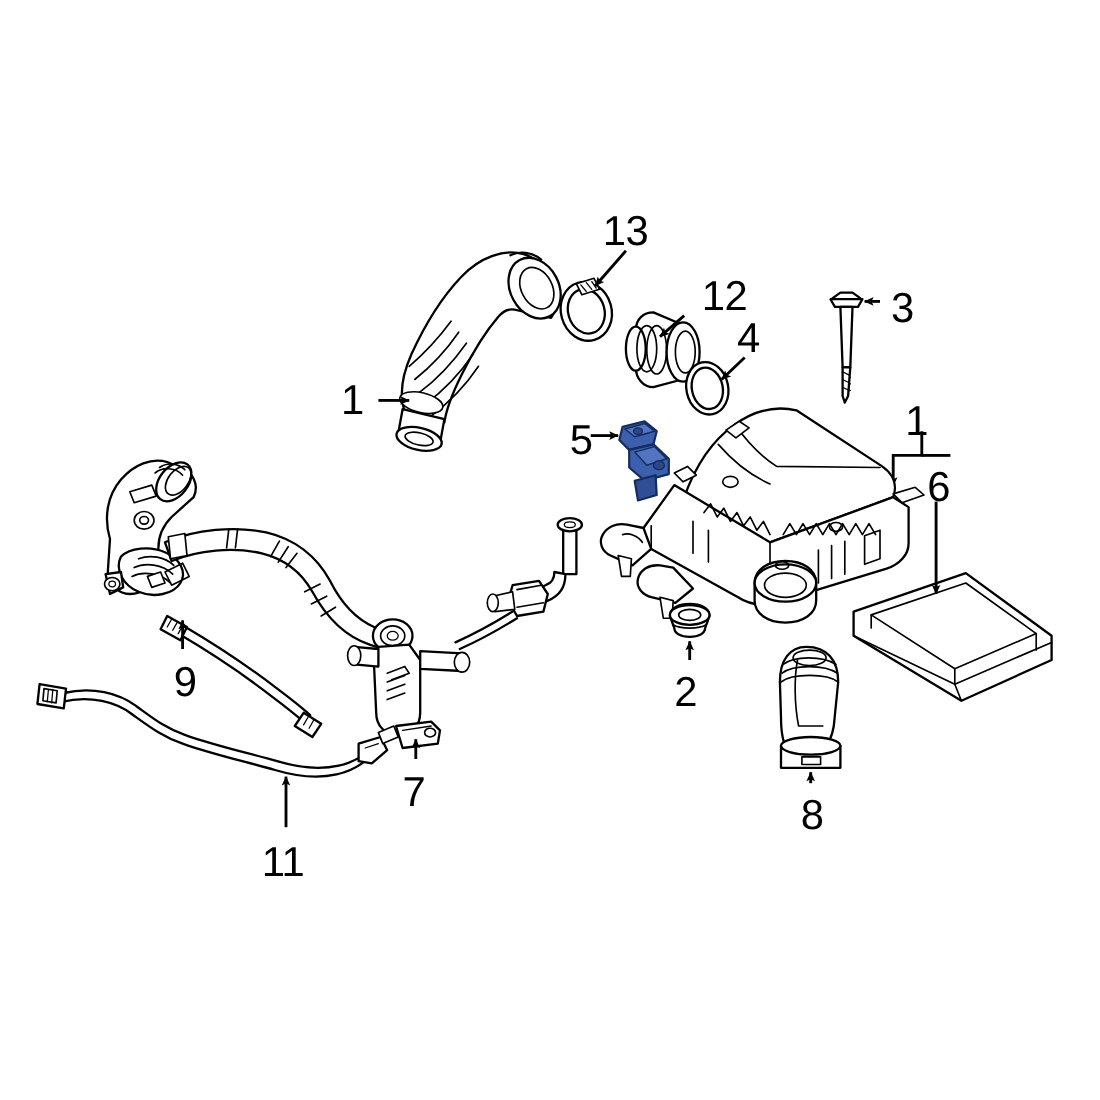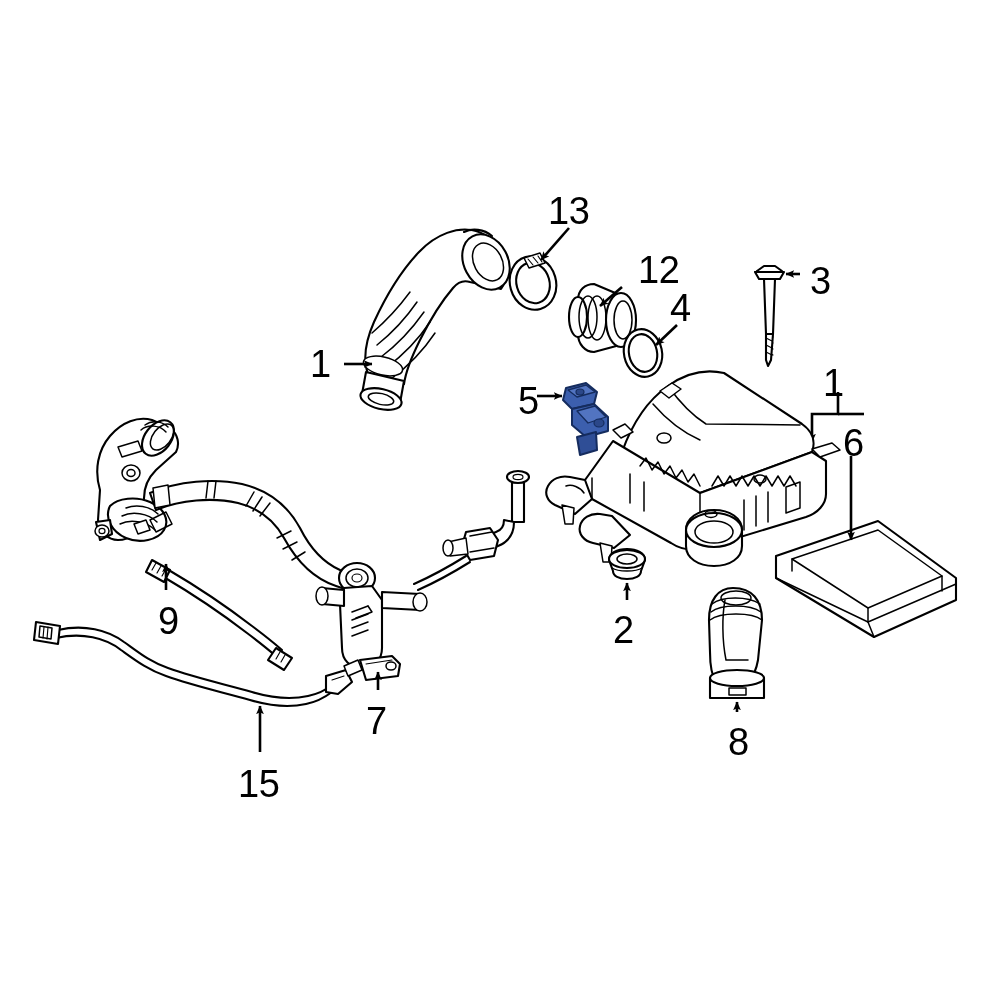--- a/index.html
+++ b/index.html
@@ -470,18 +470,18 @@
 
   <div class="callout-label" style="left:823px; top:364px;">1</div>
   <div class="callout-label" style="left:613px; top:611px;">2</div>
   <div class="callout-label" style="left:810px; top:262px;">3</div>
   <div class="callout-label" style="left:670px; top:289px;">4</div>
   <div class="callout-label" style="left:518px; top:382px;">5</div>
   <div class="callout-label" style="left:843px; top:424px;">6</div>
   <div class="callout-label" style="left:366px; top:702px;">7</div>
   <div class="callout-label" style="left:728px; top:723px;">8</div>
   <div class="callout-label" style="left:158px; top:602px;">9</div>
-  <div class="callout-label" style="left:238px; top:765px;">15</div>
+  <div class="callout-label" style="left:238px; top:765px;">11</div>
   <div class="callout-label" style="left:310px; top:345px;">1</div>
   <div class="callout-label" style="left:613px; top:251px;margin-left:25px;">12</div>
   <div class="callout-label" style="left:548px; top:192px;">13</div>
 
 </div>
 
 </body></html>

